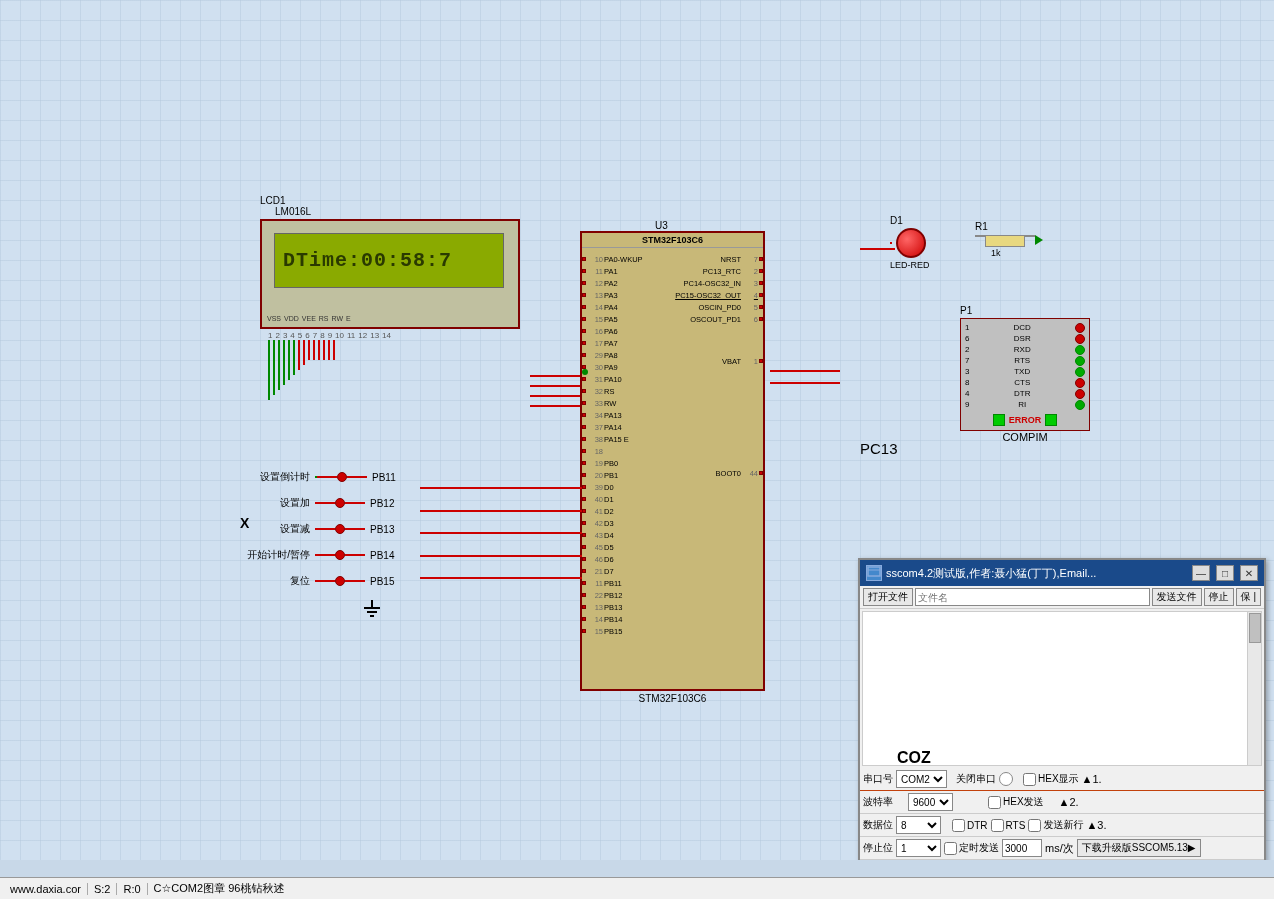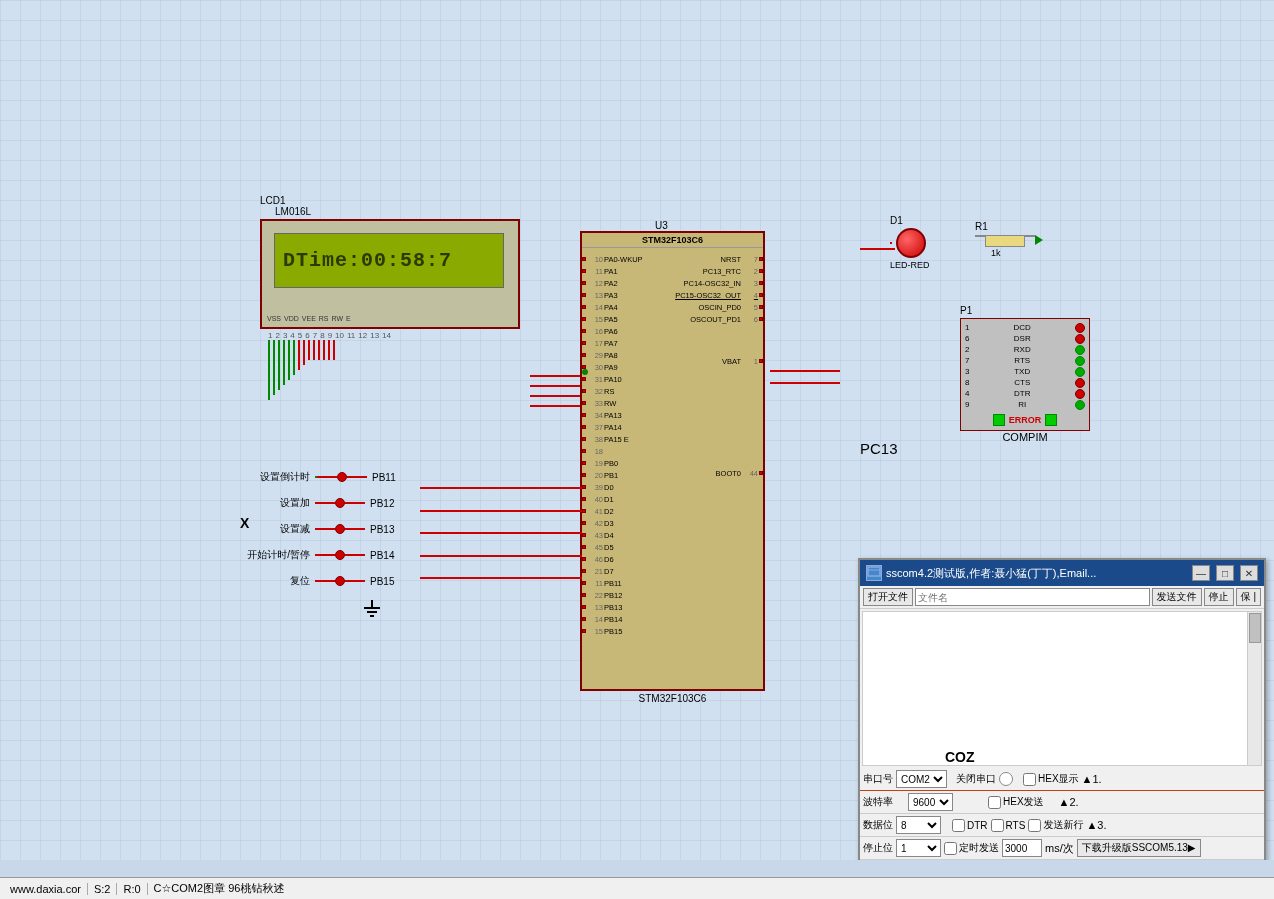--- a/index.html
+++ b/index.html
@@ -931,21 +931,21 @@
   <div style="position:absolute;left:420px;top:510px;width:162px;height:2px;background:#cc0000;"></div>
   <div style="position:absolute;left:420px;top:532px;width:162px;height:2px;background:#cc0000;"></div>
   <div style="position:absolute;left:420px;top:555px;width:162px;height:2px;background:#cc0000;"></div>
   <div style="position:absolute;left:420px;top:577px;width:162px;height:2px;background:#cc0000;"></div>
 
   <div style="position:absolute;left:770px;top:370px;width:70px;height:2px;background:#cc0000;"></div>
   <div style="position:absolute;left:770px;top:382px;width:70px;height:2px;background:#cc0000;"></div>
 
   <div style="position:absolute;left:582px;top:369px;width:6px;height:6px;border-radius:50%;background:#008800;"></div>
 
-  <div style="position:absolute;left:897px;top:749px;font-size:14px;font-weight:bold;color:#000;margin-left:48px;">COZ</div>
+  <div style="position:absolute;left:897px;top:749px;font-size:16px;font-weight:bold;color:#000;">COZ</div>
 
 </div>
 
 <div style="position:absolute;bottom:0;left:0;width:1274px;height:22px;background:#f0f0f0;border-top:1px solid #999;display:flex;align-items:center;padding:0 4px;font-size:11px;">
   <span style="padding:0 6px;border-right:1px solid #aaa;">www.daxia.cor</span>
   <span style="padding:0 6px;border-right:1px solid #aaa;">S:2</span>
   <span style="padding:0 6px;border-right:1px solid #aaa;">R:0</span>
   <span style="padding:0 6px;">C☆COM2图章 96桃钻秋述</span>
 </div>
 

